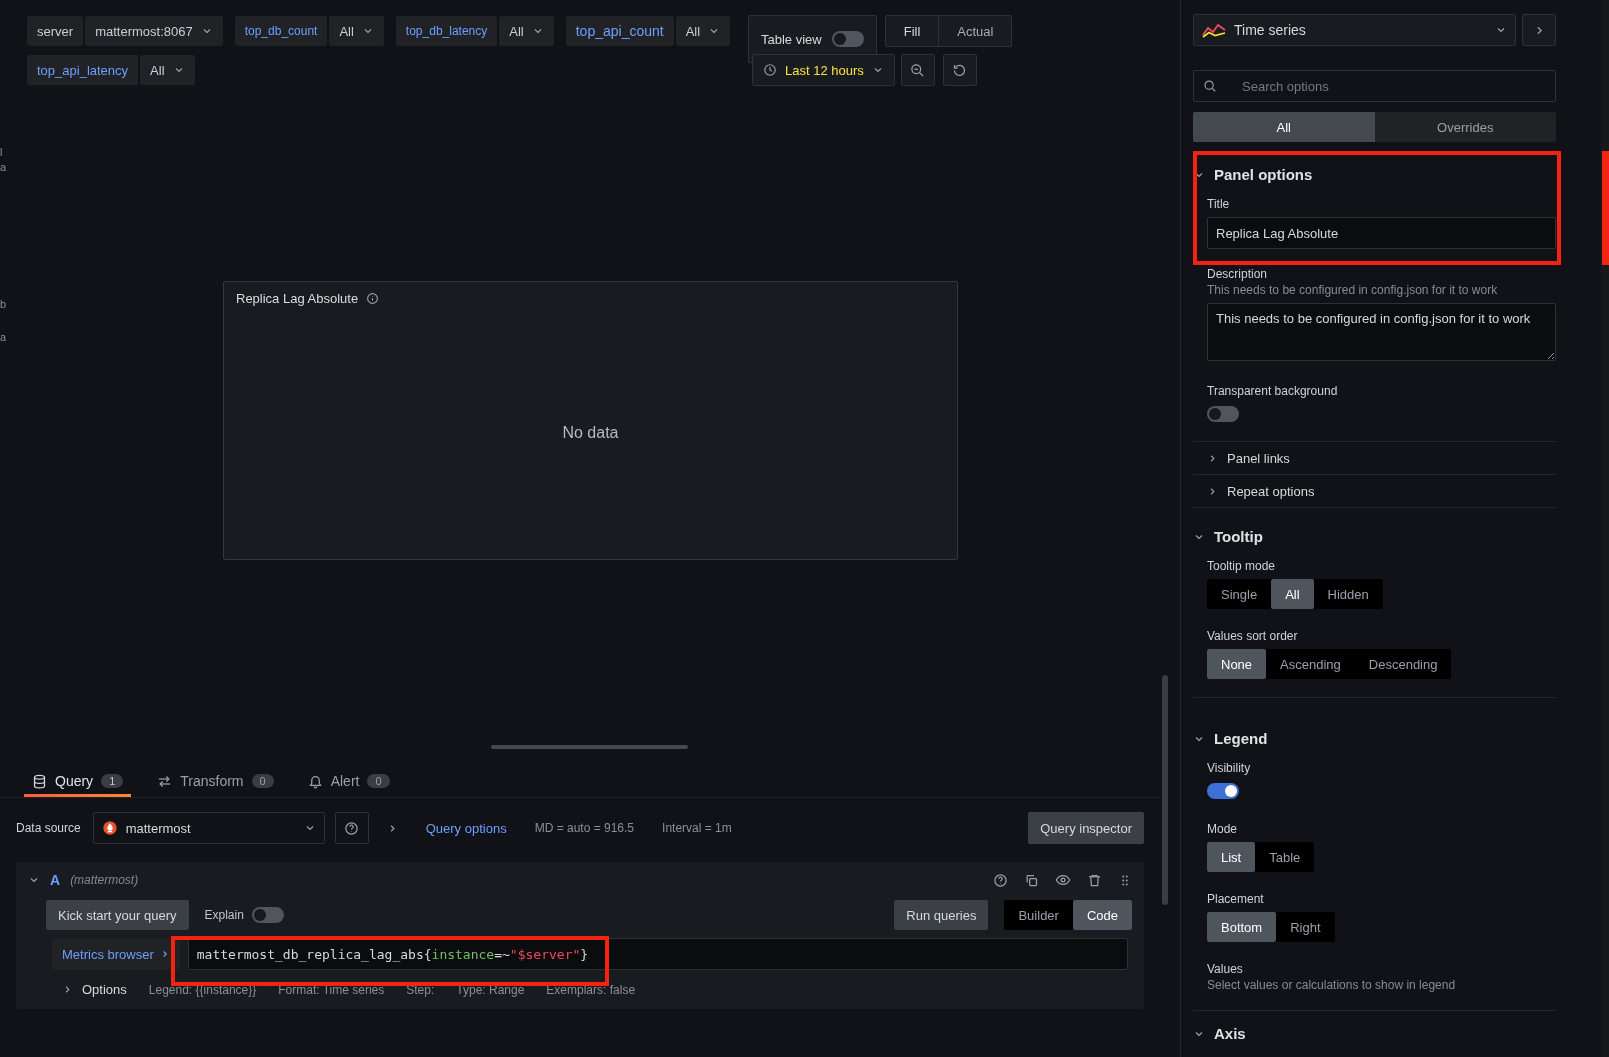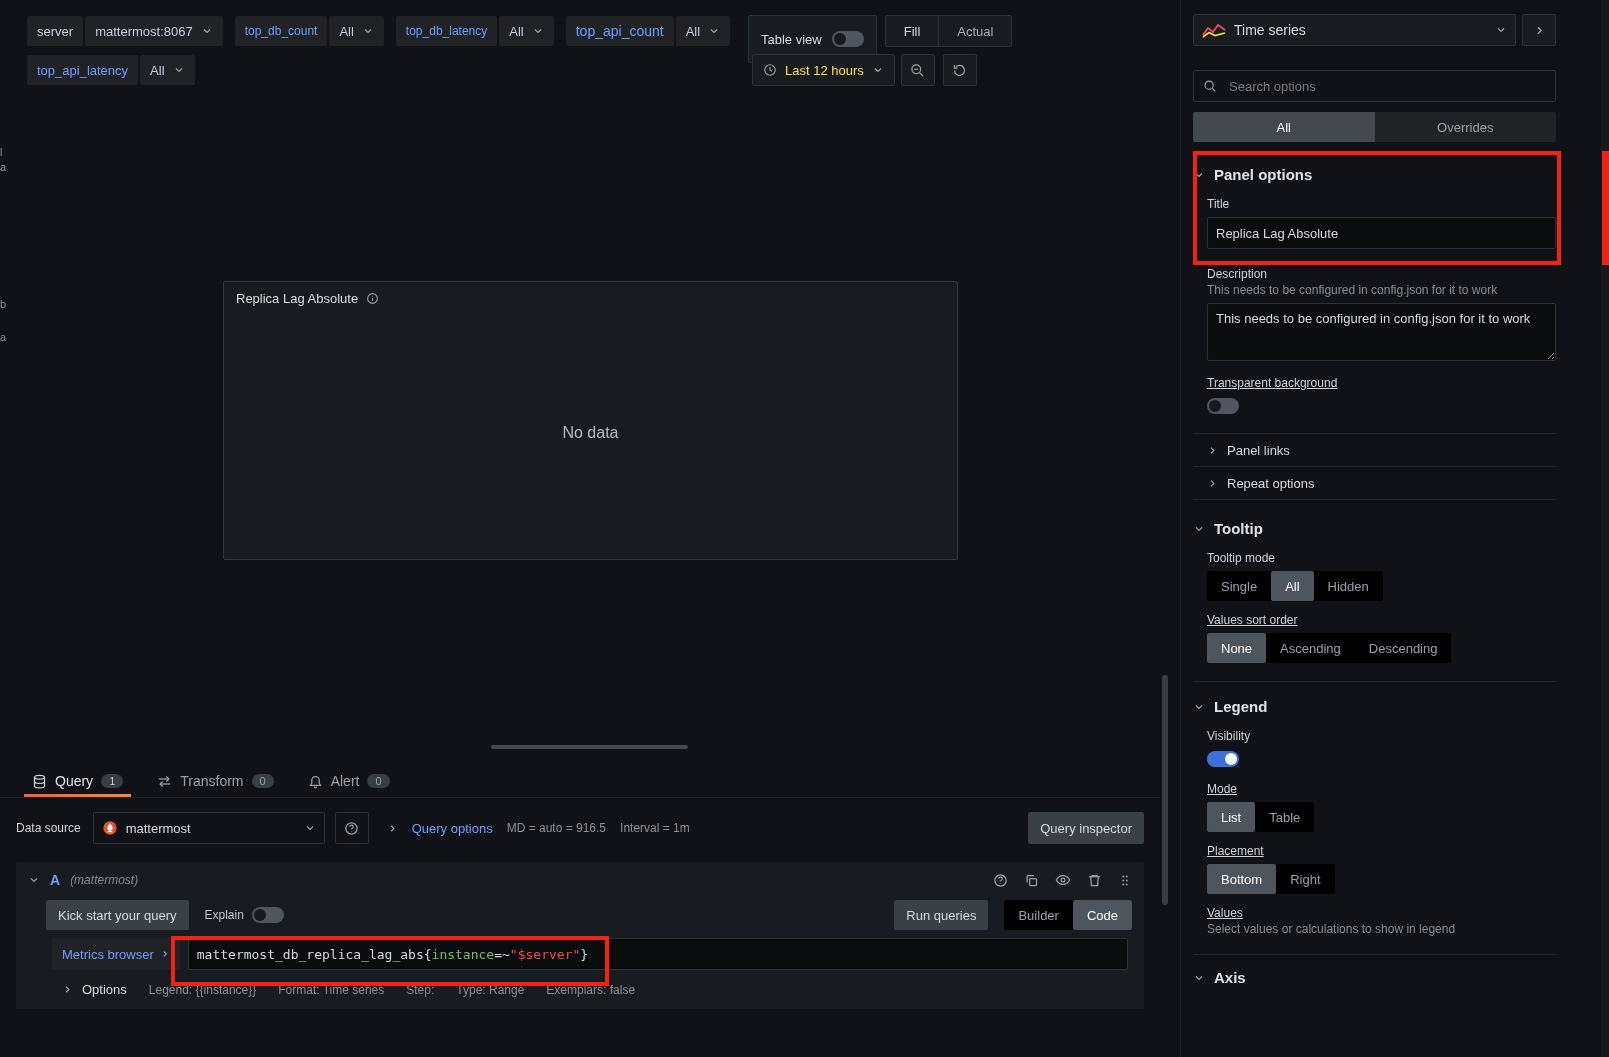--- a/index.html
+++ b/index.html
@@ -67,21 +67,21 @@
   .tab.active::after { content:""; position:absolute; left:-6px; right:-6px; bottom:0; height:3px; background:linear-gradient(90deg,#f55f3e,#ff8833); }
   .count-pill { background:#393d44; border-radius:9px; padding:1px 8px; font-size:11px; color:#c6c9ce; }
   .tab .count-pill.dim { color:#9aa0a8; }
 
   .editor-content { padding:14px 16px 0 16px; }
   .ds-row { display:flex; align-items:center; gap:10px; height:32px; }
   .ds-label { font-size:12px; color:#d3d5d9; margin-right:2px; }
   .ds-picker { width:232px; height:32px; display:flex; align-items:center; gap:8px; padding:0 8px; background:#111217; border:1px solid #2c3235; border-radius:2px; }
   .ds-picker .name { color:#d8d9da; flex:1; }
   .help-btn { width:34px; height:32px; border:1px solid #2c3235; border-radius:2px; display:flex; align-items:center; justify-content:center; }
-  .qopts { display:flex; align-items:center; gap:14px; margin-left:8px; }
+  .qopts { display:flex; align-items:center; gap:28px; margin-left:8px; }
   .qopts .summary { font-size:12px; color:#8b9096; }
   .spacer { flex:1; }
 
   .query-card { margin-top:18px; background:#181b1f; border-radius:2px; padding-bottom:10px; }
   .qc-head { display:flex; align-items:center; gap:10px; height:36px; padding:0 12px; }
   .refid { color:#6e9fff; font-weight:700; font-size:14px; }
   .refds { color:#85888e; font-size:12px; font-style:italic; }
   .qc-icons { margin-left:auto; display:flex; align-items:center; gap:16px; }
   .qc-row1 { display:flex; align-items:center; gap:16px; padding:2px 12px 8px 30px; }
   .qc-row2 { display:flex; align-items:center; gap:8px; padding:0 16px 0 36px; }
@@ -95,33 +95,33 @@
   .opt-title { color:#d8d9da; font-size:13px; }
 
   .main-scroll-thumb { position:absolute; left:1162px; top:675px; width:6px; height:230px; background:#3a3e44; border-radius:3px; }
 
   
   .sidebar { position:absolute; left:1180px; top:0; width:420px; height:1057px; border-left:1px solid #24262b; padding:14px 44px 0 12px; background:#111217; }
   .viz-row { display:flex; gap:6px; }
   .viz-picker { flex:1; height:32px; display:flex; align-items:center; gap:8px; padding:0 8px; border:1px solid #2c3235; border-radius:2px; background:#181b1f; }
   .viz-picker .name { color:#d8d9da; font-size:14px; flex:1; }
   .pane-arrow { width:34px; height:32px; border:1px solid #2c3235; border-radius:2px; display:flex; align-items:center; justify-content:center; background:#181b1f; }
-  .search-box { margin-top:24px; display:flex; align-items:center; gap:12px; height:32px; padding:0 9px; border:1px solid #2c3235; border-radius:2px; background:#111217; }
+  .search-box { margin-top:24px; display:flex; align-items:center; gap:25px; height:32px; padding:0 9px; border:1px solid #2c3235; border-radius:2px; background:#111217; }
   .search-box input { flex:1; background:transparent; border:none; outline:none; color:#d8d9da; font:13px "Liberation Sans",sans-serif; }
   .search-box input::placeholder { color:#757a81; }
   .side-tabs { margin-top:10px; display:flex; height:30px; background:#202226; border-radius:2px; overflow:hidden; }
   .side-tab { flex:1; display:flex; align-items:center; justify-content:center; color:#9aa0a8; font-size:13px; }
   .side-tab.sel { background:#44484f; color:#ffffff; }
 
   .section-head { display:flex; align-items:center; gap:9px; margin-top:24px; }
   .section-head .ttl { font-size:15px; font-weight:600; color:#e0e1e5; }
   .sec-body { padding-left:14px; }
   .sb-gap14 { margin-top:14px; }
   .sb-gap18 { margin-top:18px; }
-  .sb-gap20 { margin-top:12px;text-decoration:underline; }
+  .sb-gap20 { margin-top:20px; }
   .sb-gap6 { margin-top:6px; }
   textarea.text-input { height:58px; padding:6px 8px; line-height:1.45; resize:vertical; }
   .collapse-row { display:flex; align-items:center; gap:9px; height:33px; padding-left:14px; border-top:1px solid #24262b; color:#d8d9da; }
   .collapse-row:last-of-type { }
   .sec-divider { border-top:1px solid #24262b; margin-top:18px; }
   .choose-select { height:32px; display:flex; align-items:center; justify-content:space-between; padding:0 9px; background:#0b0c0e; border:1px solid #2c3235; border-radius:2px; color:#888d94; }
 
   .right-scroll-track { position:absolute; left:1601px; top:0; width:8px; height:1057px; background:#17181c; }
 
   
@@ -461,21 +461,21 @@
     <div class="ctl-label sb-gap20">Values sort order</div>
     <div class="radio-group" style="margin-top:6px">
       <div class="opt sel">None</div>
       <div class="opt">Ascending</div>
       <div class="opt">Descending</div>
     </div>
   </div>
 
   <div class="sec-divider"></div>
 
-  <div class="section-head" style="margin-top:16px">
+  <div class="section-head" style="margin-top:32px">
     <svg class="ic" width="12" height="12" viewBox="0 0 24 24" fill="none" stroke="currentColor" stroke-width="2.4">
         <polyline points="6 9 12 15 18 9"></polyline>
       </svg>
     <span class="ttl">Legend</span>
   </div>
   <div class="sec-body">
     <div class="ctl-label sb-gap14">Visibility</div>
     <span class="toggle on" style="display:inline-block;margin-top:8px"></span>
     <div class="ctl-label sb-gap20">Mode</div>
     <div class="radio-group" style="margin-top:6px">

